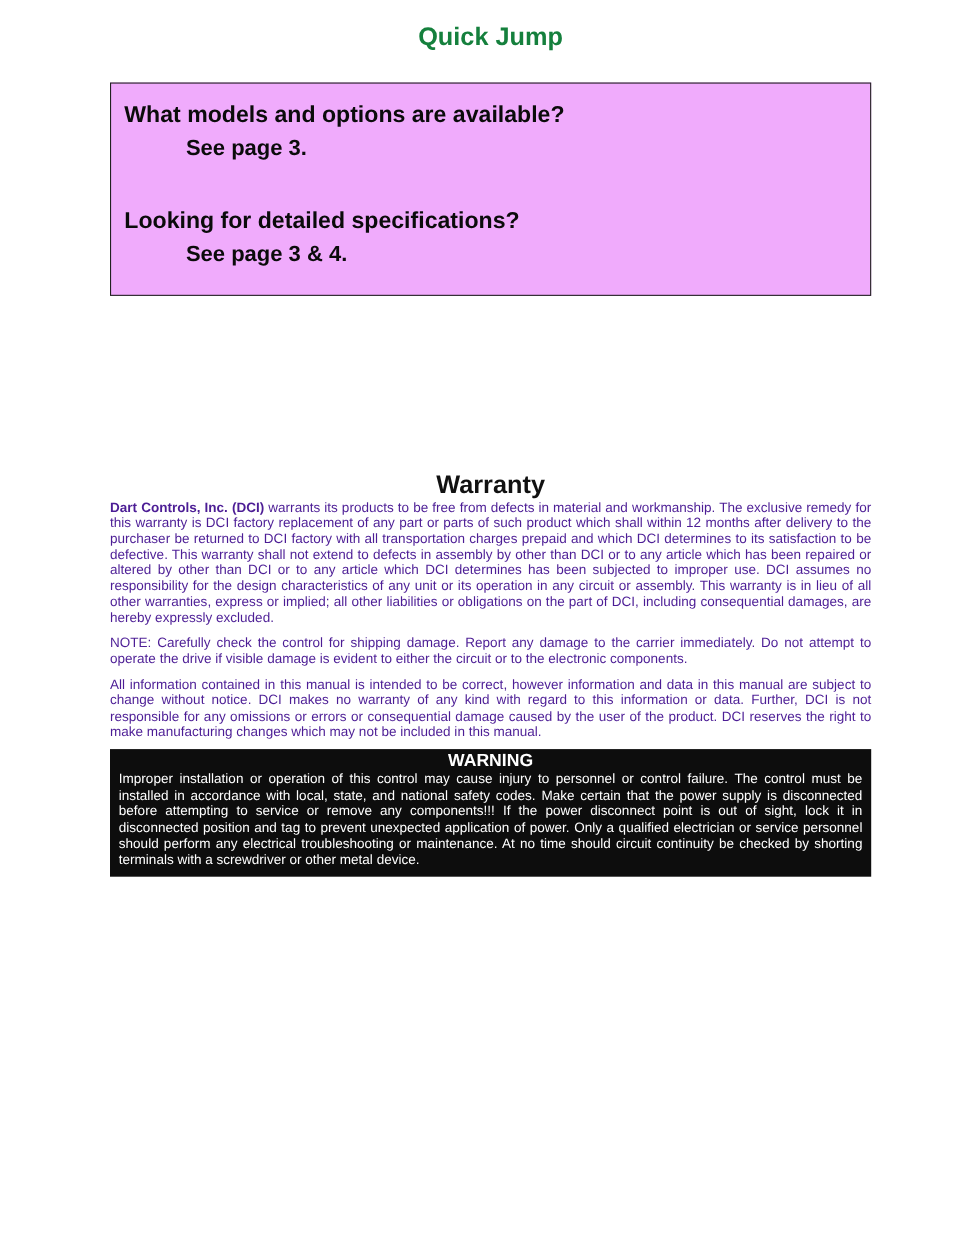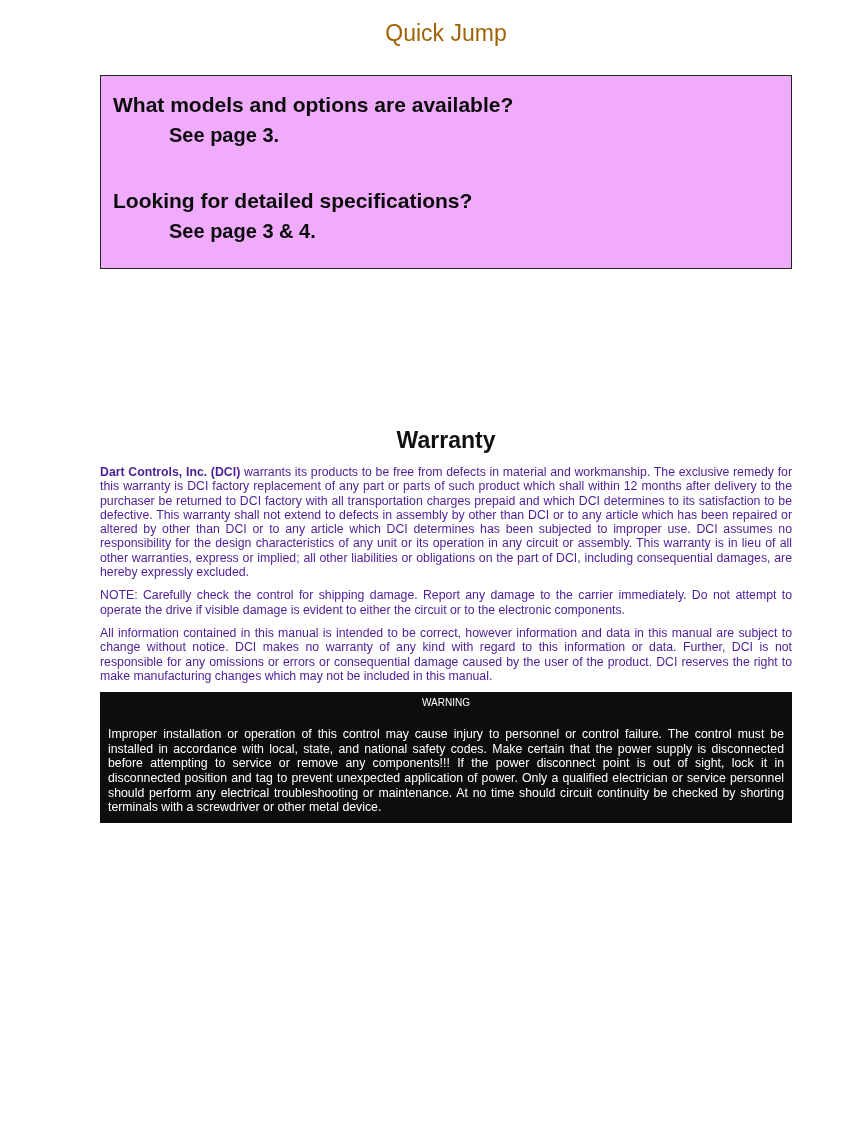--- a/index.html
+++ b/index.html
@@ -17,22 +17,22 @@
   }
   .content-col {
     width: 692px;
     margin-left: 100px;
   }
   .page-title {
     width: 692px;
     margin: 0 0 28px 100px;
     text-align: center;
     font-size: 23px;
-    font-weight: normal;
-    color: #a16207;
+    font-weight: bold;
+    color: #15803d;
   }
   .quick-jump-box {
     box-sizing: border-box;
     border: 1.5px solid #222222;
     background: #f0abfc;
     padding: 14px 12px 22px 12px;
   }
   .qj-group { margin-bottom: 36px; }
   .qj-group:last-child { margin-bottom: 0; }
   .qj-question {
@@ -43,21 +43,21 @@
   }
   .qj-answer {
     font-size: 20px;
     font-weight: bold;
     line-height: 30px;
     padding-left: 56px;
     color: #0b0b0b;
   }
   .warranty-heading {
     width: 692px;
-    margin: 158px 0 11px 100px;
+    margin: 158px 0 0 100px;
     text-align: center;
     font-size: 23px;
     font-weight: bold;
     color: #111111;
   }
   .warranty-paragraph {
     margin: 0 0 9px 0;
     font-size: 12.3px;
     line-height: 14.3px;
     text-align: justify;
@@ -66,24 +66,24 @@
   .warranty-paragraph .lead { font-weight: bold; }
   .warning-box {
     box-sizing: border-box;
     margin-top: 6px;
     background: #0d0d0d;
     color: #ffffff;
     padding: 3px 8px 8px 8px;
   }
   .warning-title {
     text-align: center;
-    font-size: 10px;
-    font-weight: normal;
+    font-size: 16px;
+    font-weight: bold;
     line-height: 15px;
-    margin-bottom: 17px;
+    margin-bottom: 2px;
   }
   .warning-body {
     font-size: 12.3px;
     font-weight: normal;
     line-height: 14.6px;
     text-align: justify;
   }
 </style>
 </head>
 <body>

